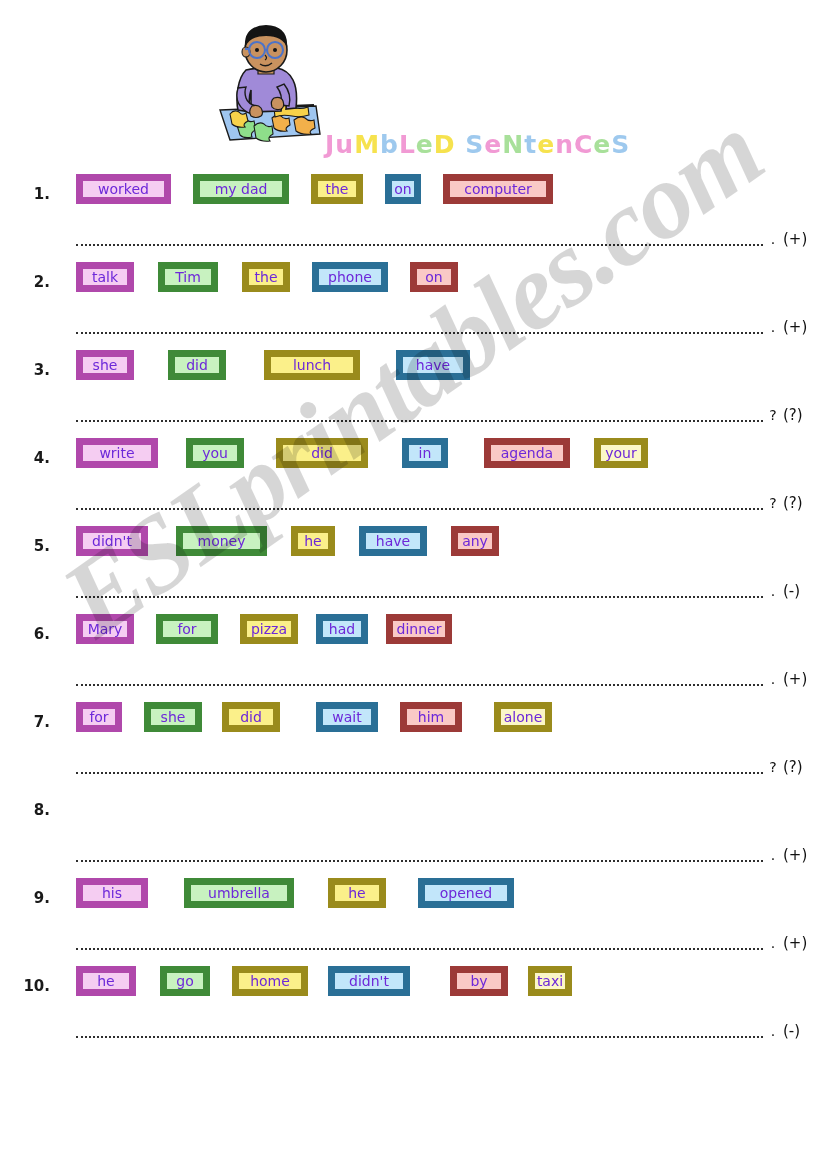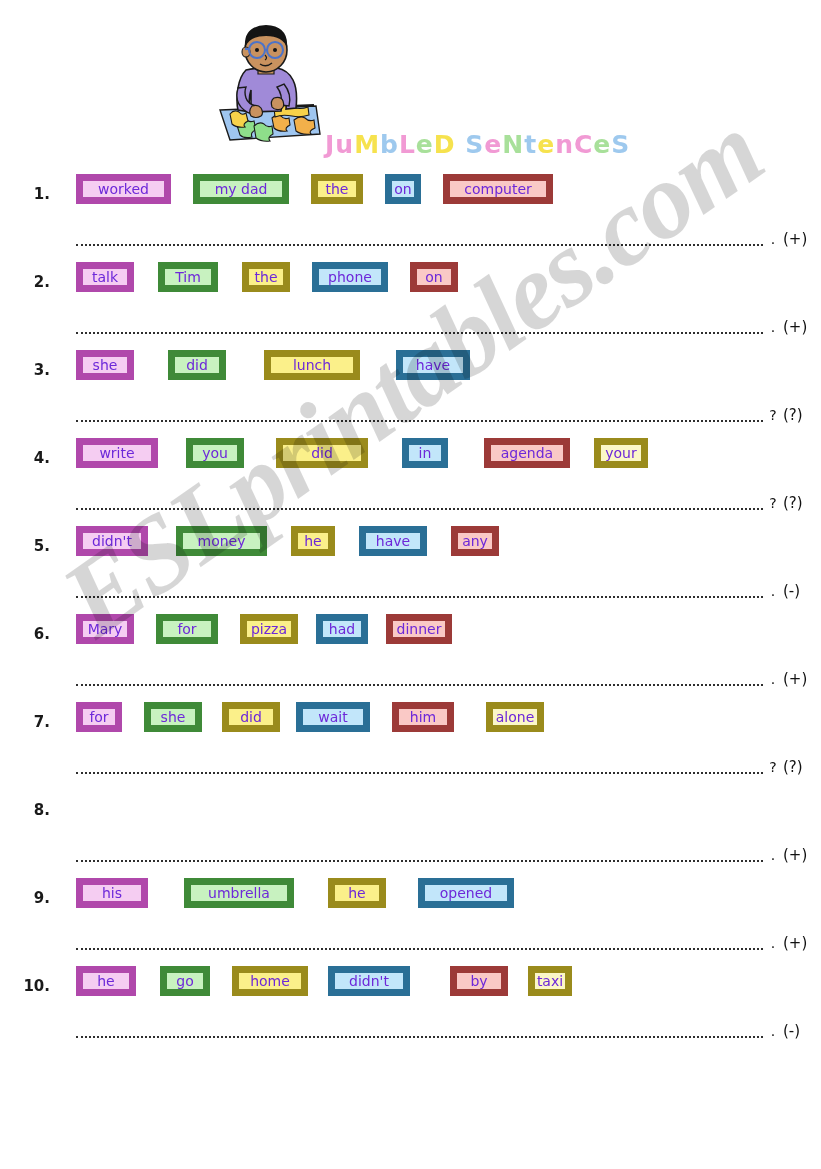--- a/index.html
+++ b/index.html
@@ -301,21 +301,21 @@
           <div class="end-punct">.</div>
           <div class="end-type">(+)</div>
         </div>
       </div>
       <div class="ex-row">
         <div class="ex-num">7.</div>
         <div class="words">
           <div class="word-box c-pink" style="width: 46px; margin-left: 0px;">for</div>
           <div class="word-box c-green" style="width: 58px; margin-left: 22px;">she</div>
           <div class="word-box c-yellow" style="width: 58px; margin-left: 20px;">did</div>
-          <div class="word-box c-blue" style="width: 74px; margin-left: 16px;">wait</div>
+          <div class="word-box c-blue" style="width: 62px; margin-left: 36px;">wait</div>
           <div class="word-box c-salmon" style="width: 62px; margin-left: 22px;">him</div>
           <div class="word-box c-paleyel" style="width: 58px; margin-left: 32px;">alone</div>
         </div>
         <div class="answer-line">
           <div class="dots"></div>
           <div class="end-punct">?</div>
           <div class="end-type">(?)</div>
         </div>
       </div>
       <div class="ex-row">

